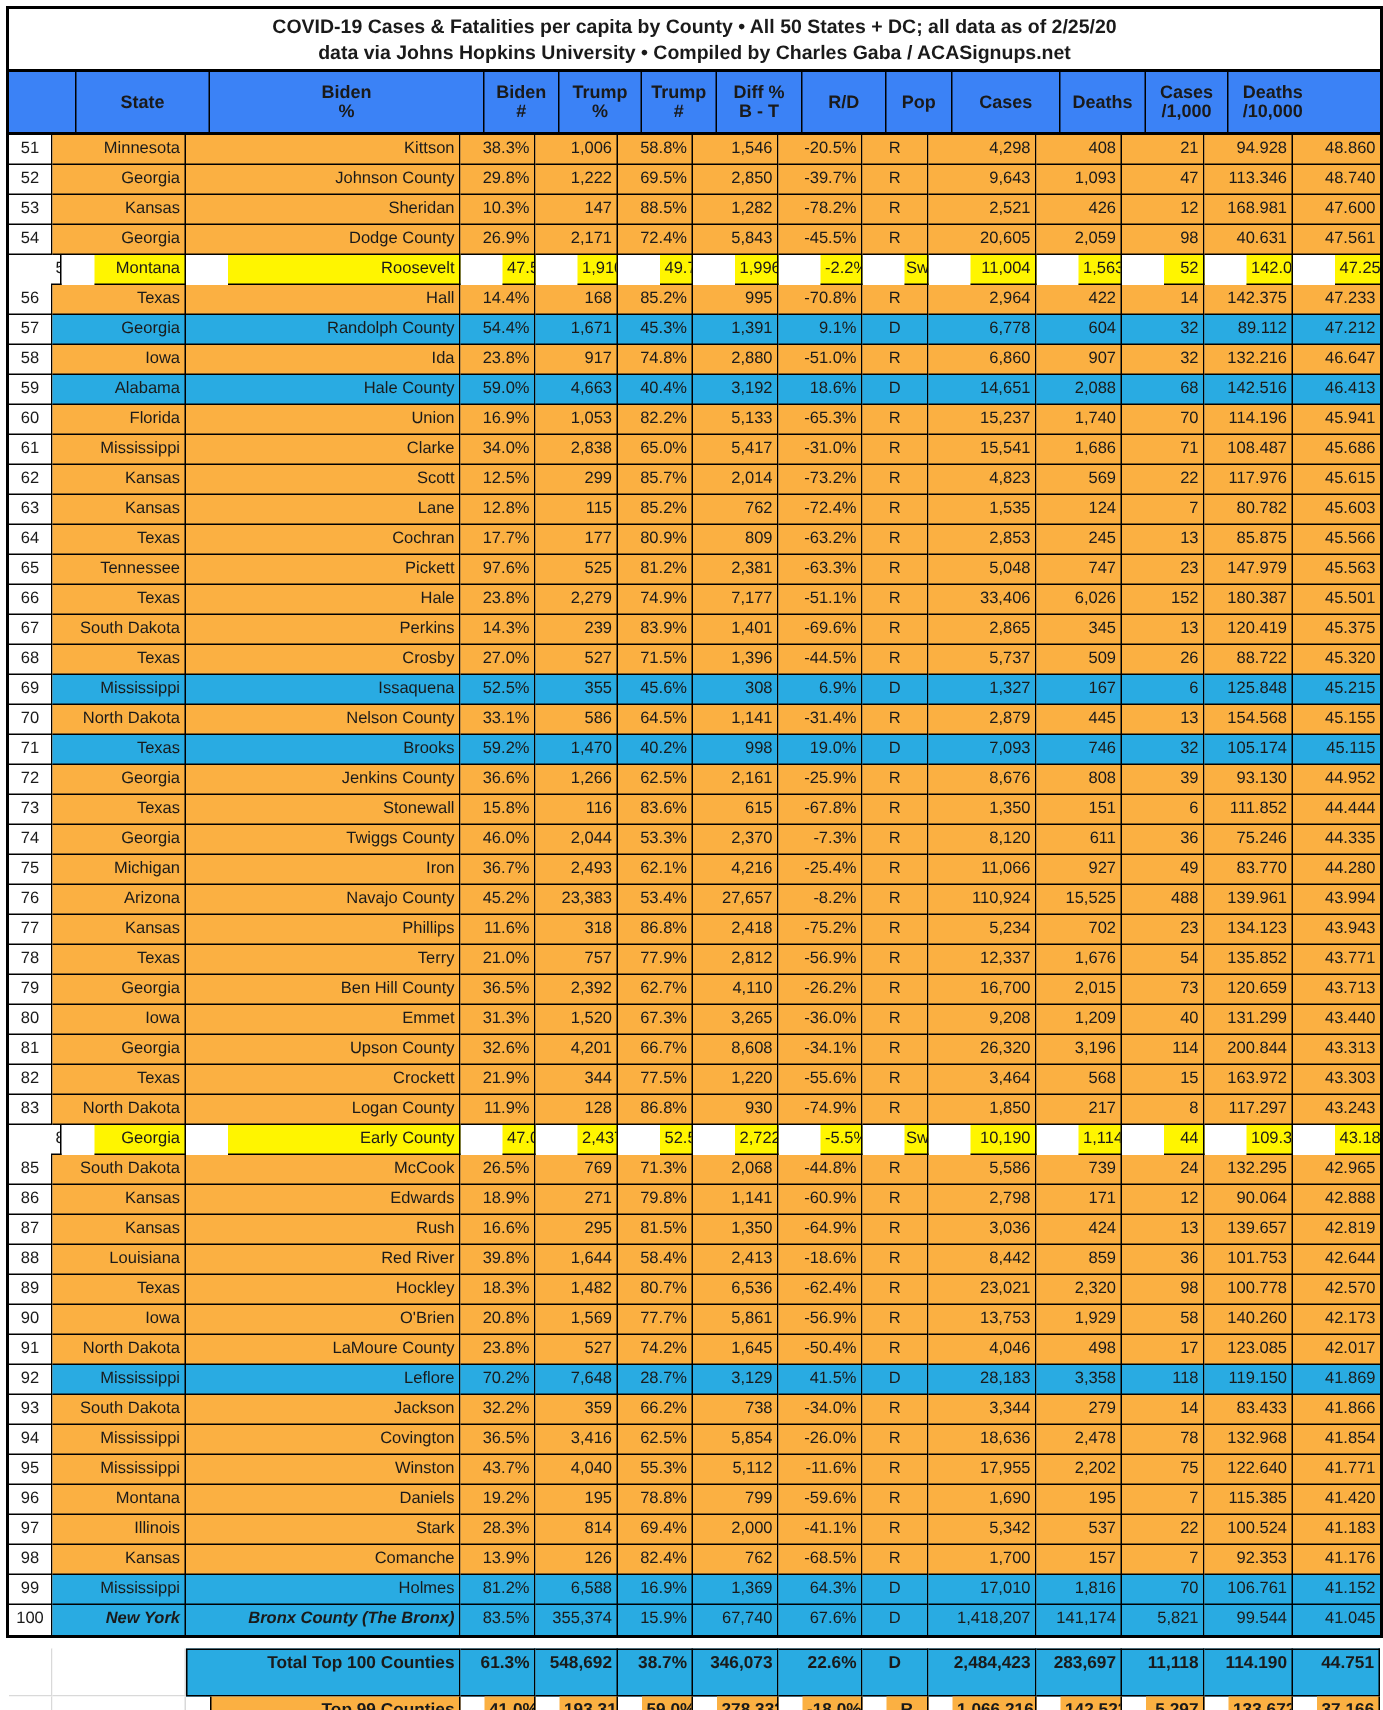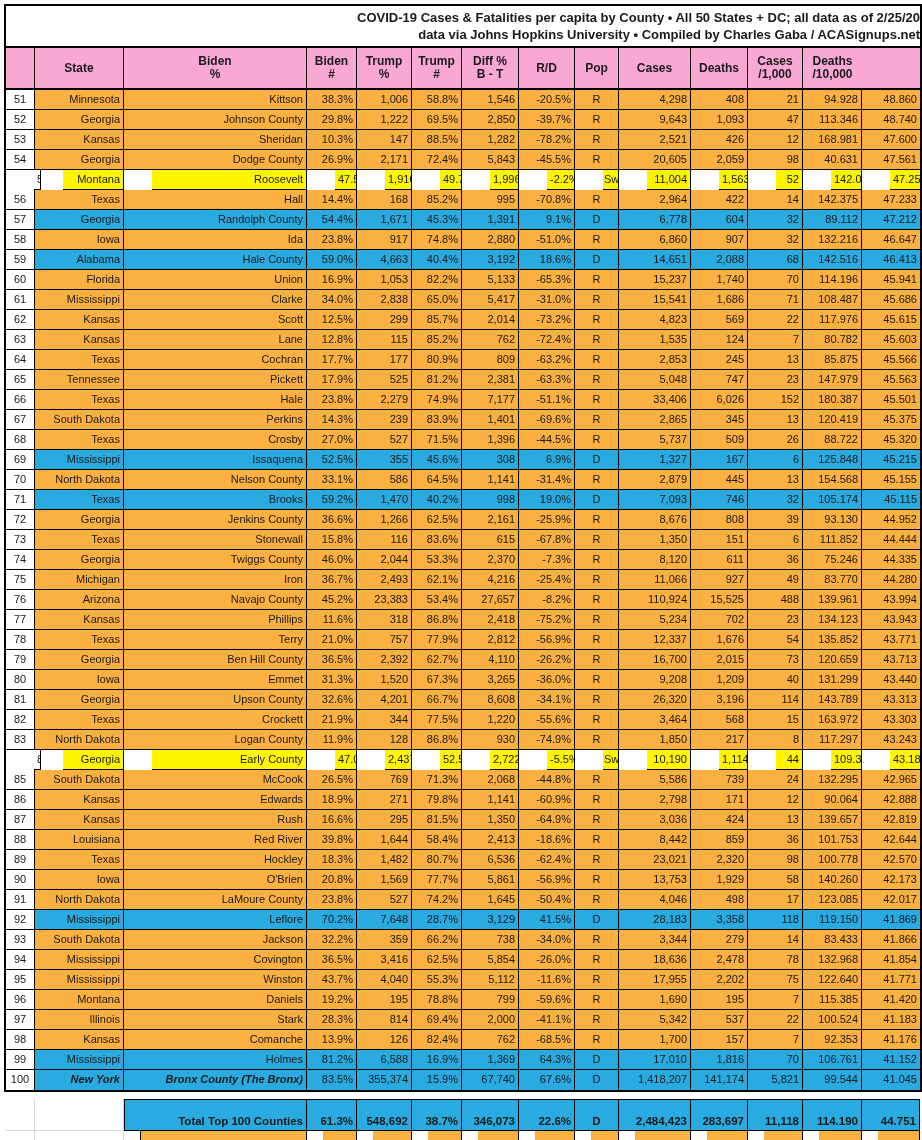--- a/index.html
+++ b/index.html
@@ -1,36 +1,36 @@
 <!DOCTYPE html>
 <html style="--r-color: #FBB042; --d-color: #29ABE2; --s-color: #FFF500;"><head>
 <meta charset="utf-8">
 <style>
   html,body{margin:0;padding:0;background:#ffffff;}
   body{width:922px;height:1140px;font-family:"Liberation Sans",sans-serif;color:#1a1a1a;overflow:hidden;}
   .sheet{position:relative;padding:4px 0 0 4px;}
   .maintable{width:914px;border:2px solid #000;box-sizing:content-box;}
-  .titlebox{height:40px;border-bottom:2px solid #000;display:flex;flex-direction:column;align-items:flex-end;justify-content:center;background:#fff;}
+  .titlebox{height:40px;border-bottom:2px solid #000;display:flex;flex-direction:column;align-items:center;justify-content:center;background:#fff;}
   .titlebox div{font-weight:bold;font-size:13px;line-height:17px;white-space:nowrap;}
   .gridrow{display:grid;grid-template-columns:29px 89px 183px 50px 55px 50px 57px 56px 44px 72px 57px 55px 59px 58px;}
-  .thead{border-bottom:2px solid #000;background:#f9a8d4;}
+  .thead{border-bottom:2px solid #000;background:#3b82f6;padding-left:16px;}
   .th{height:40px;box-sizing:border-box;border-right:1px solid #000;display:flex;flex-direction:column;align-items:center;justify-content:center;font-weight:bold;font-size:12px;line-height:13px;text-align:center;overflow:hidden;}
   .thead .th:last-child,.tr>div:last-child,.tt>div:last-child{border-right:none;}
   .tr>div{height:20px;box-sizing:border-box;border-right:1px solid #000;border-bottom:1px solid #000;font-size:11px;line-height:19px;padding:0 3px;white-space:nowrap;overflow:hidden;background:#fff;}
   .tbody .tr:last-child>div{border-bottom:none;}
   .tr>div:nth-child(1){text-align:center;background:#fff !important;}
   .tr>div:nth-child(2),.tr>div:nth-child(3){text-align:right;}
   .tr>div:nth-child(n+4){text-align:right;}
   .tr>div:nth-child(9){text-align:center;padding:0 1px;}
   .p-R>div{background:var(--r-color);}
   .p-D>div{background:var(--d-color);}
   .p-S>div{background:var(--s-color);margin-left:28px;}
   .italic{font-style:italic;font-weight:bold;}
   .gap{height:7px;width:918px;}
-  .totals .tt>div{height:32px;box-sizing:border-box;font-size:11.5px;font-weight:bold;line-height:19px;padding:12px 3px;white-space:nowrap;overflow:hidden;text-align:right;border-right:1px solid #000;border-bottom:1px solid #000;border-top:0;}
+  .totals .tt>div{height:32px;box-sizing:border-box;font-size:11.5px;font-weight:bold;line-height:19px;padding:0 3px;white-space:nowrap;overflow:hidden;text-align:right;border-right:1px solid #000;border-bottom:1px solid #000;border-top:0;}
   .totals{width:914px;border-top:1px solid #000;margin-left:2px;}
   .totals .tt>div:nth-child(1),.totals .tt>div:nth-child(2){background:#fff;border-right:1px solid #d9d9d9;border-bottom:1px solid #d9d9d9;border-top:none;}
   .totals .tt>div:nth-child(3){border-left:1px solid #000;}
   .totals{border-top:none;}
   .totals .tt:first-child>div:nth-child(n+3){border-top:1px solid #000;}
   .totals .tt>div:nth-child(9){text-align:center;}
   .tot-D>div:nth-child(n+3){background:var(--d-color);}
   .tot-R>div:nth-child(n+3){background:var(--r-color);margin-left:16px;}
 </style>
 </head>
@@ -315,21 +315,21 @@
           <div>2,853</div>
           <div>245</div>
           <div>13</div>
           <div>85.875</div>
           <div>45.566</div>
         </div>
         <div class="gridrow tr p-R">
           <div>65</div>
           <div>Tennessee</div>
           <div>Pickett</div>
-          <div>17.9%</div>
+          <div>97.6%</div>
           <div>525</div>
           <div>81.2%</div>
           <div>2,381</div>
           <div>-63.3%</div>
           <div>R</div>
           <div>5,048</div>
           <div>747</div>
           <div>23</div>
           <div>147.979</div>
           <div>45.563</div>
@@ -580,21 +580,21 @@
           <div>Upson County</div>
           <div>32.6%</div>
           <div>4,201</div>
           <div>66.7%</div>
           <div>8,608</div>
           <div>-34.1%</div>
           <div>R</div>
           <div>26,320</div>
           <div>3,196</div>
           <div>114</div>
-          <div>143.789</div>
+          <div>200.844</div>
           <div>43.313</div>
         </div>
         <div class="gridrow tr p-R">
           <div>82</div>
           <div>Texas</div>
           <div>Crockett</div>
           <div>21.9%</div>
           <div>344</div>
           <div>77.5%</div>
           <div>1,220</div>

